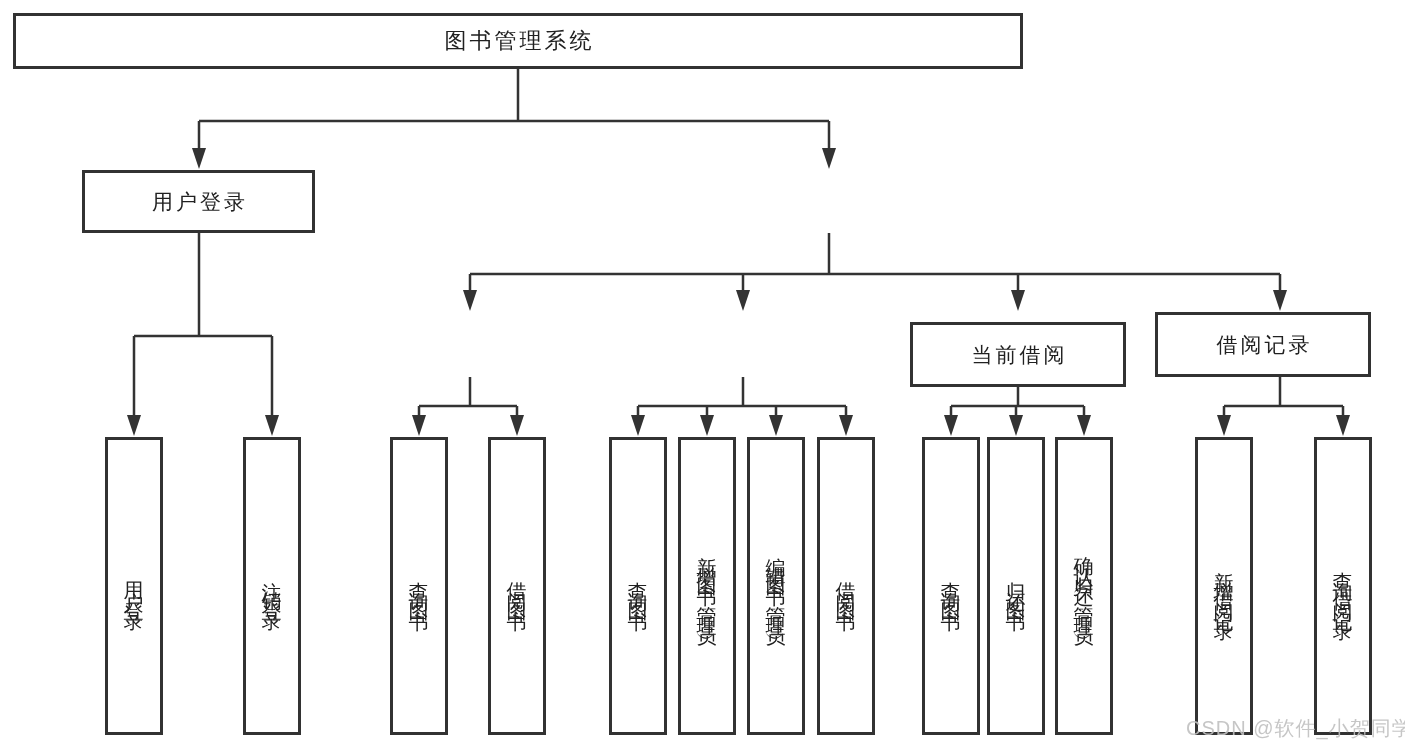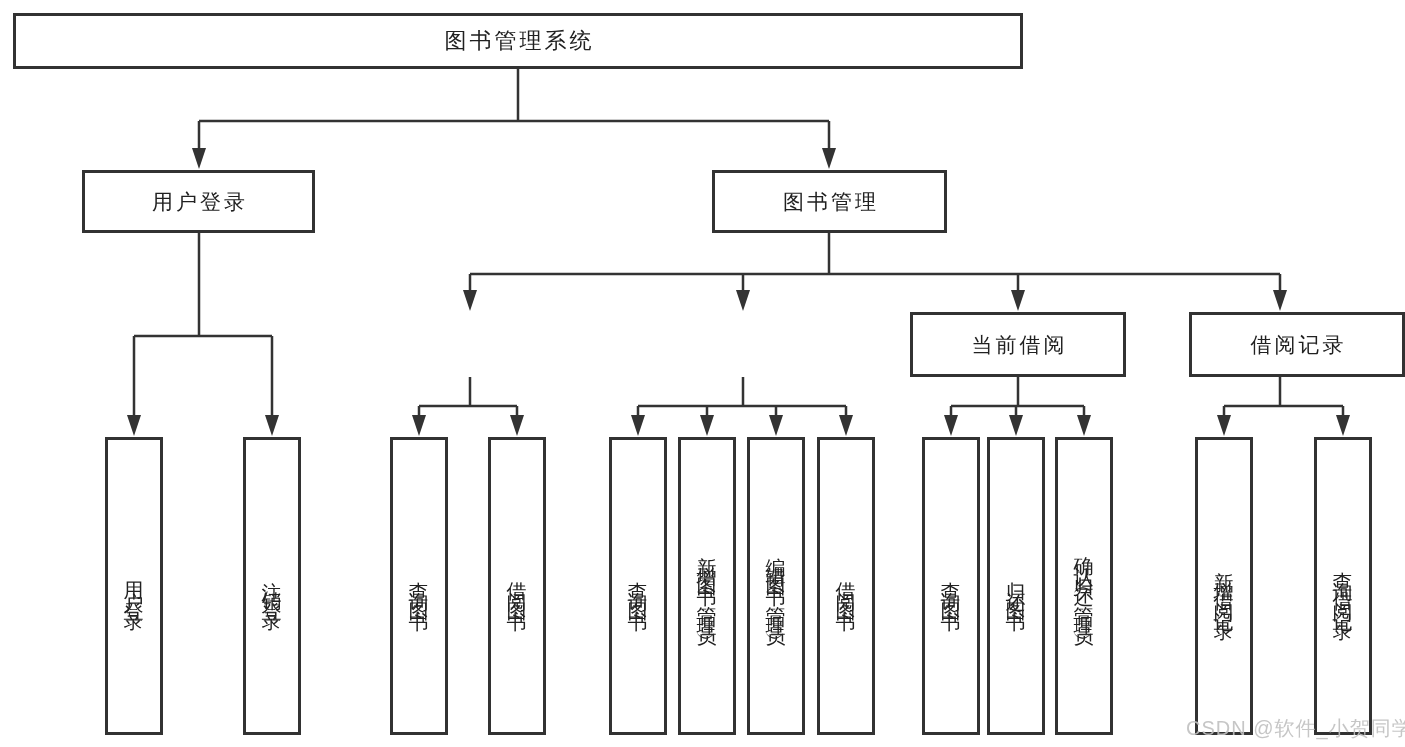--- a/index.html
+++ b/index.html
@@ -116,28 +116,25 @@
     </g>
   </svg>
 
   <div class="box" style="left:13px; top:13px; width:1010px; height:56px;">
     <span class="h-label root-label">图书管理系统</span>
   </div>
 
   <div class="box lvl2" style="left:82px; width:233px;">
     <span class="h-label">用户登录</span>
   </div>
-  <div class="box lvl2" style="left:712px; width:235px;">
-    <span class="h-label">图书管理</span>
-  </div>
 
-  <div class="box lvl3" style="left:910px; width:216px;">
+  <div class="box lvl3" style="left:910px; width:216px;margin-top:10px;">
     <span class="h-label">当前借阅</span>
   </div>
-  <div class="box lvl3" style="left:1189px; width:216px;">
+  <div class="box lvl3" style="left:1155px; width:216px;">
     <span class="h-label">借阅记录</span>
   </div>
 
   <div class="box leaf" style="left:105px;">
     <span class="v-label">用户登录</span>
   </div>
   <div class="box leaf" style="left:243px;">
     <span class="v-label">注销登录</span>
   </div>
 

